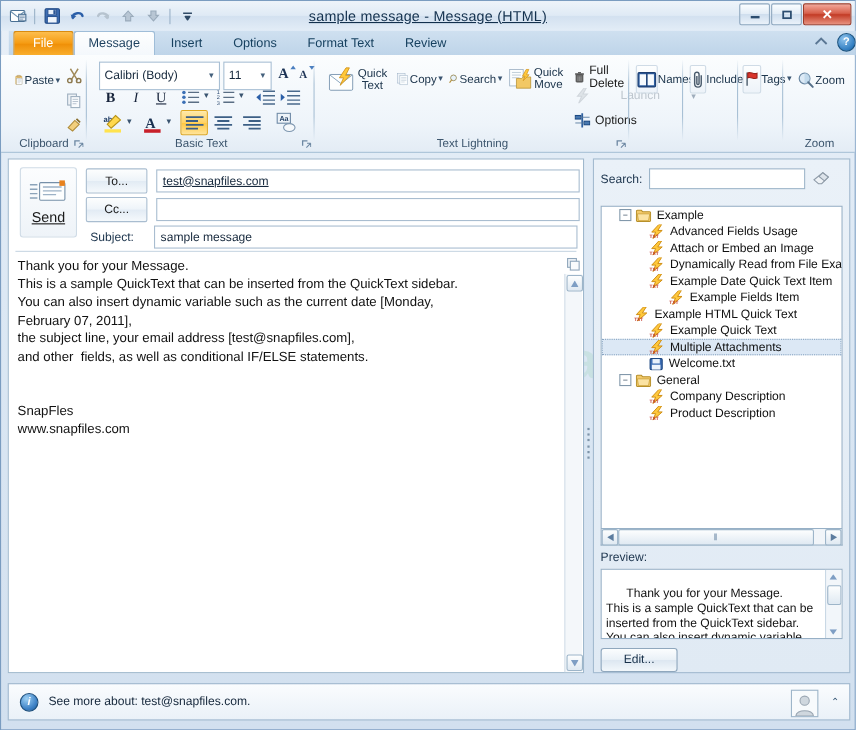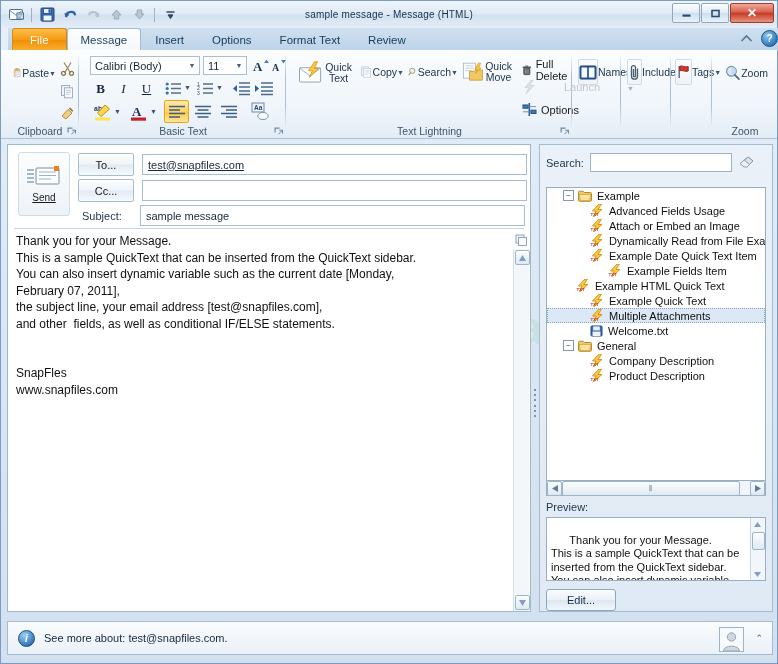--- a/index.html
+++ b/index.html
@@ -20,22 +20,23 @@
   .titlebar{
     position:absolute;left:0;top:0;width:776px;height:27px;
     background:linear-gradient(180deg,#eef4fa 0%,#dfeaf5 48%,#d3e1f0 52%,#e3edf7 100%);
   }
   .qat{position:absolute;left:5px;top:3px;height:21px;display:flex;align-items:center;gap:3px;}
   .qat .qbtn{width:20px;height:20px;display:flex;align-items:center;justify-content:center;border-radius:2px;}
   .qat .sep{width:1px;height:14px;background:#9ab2c8;margin:0 2px;}
   .title-text{
     position:absolute;left:0;top:0;width:776px;height:27px;
     display:flex;align-items:center;justify-content:center;
-    font-size:10px;color:#12304d;letter-spacing:.2px;
+    font-size:13px;color:#12304d;letter-spacing:.2px;
     pointer-events:none;
+    text-decoration:underline;
   }
   .wbtns{position:absolute;right:3px;top:2px;display:flex;gap:1px;}
   .wbtn{
     width:26px;height:18px;border:1px solid #8fa8bf;border-radius:2px;
     background:linear-gradient(180deg,#fbfdff 0%,#e2ecf6 50%,#cfdeee 51%,#eaf2fa 100%);
     display:flex;align-items:center;justify-content:center;
     font-size:10px;color:#274b6d;
   }
   .wbtn.close{
     width:42px;
@@ -107,39 +108,39 @@
   }
   .tb{
     position:absolute;display:flex;align-items:center;justify-content:center;
     border:1px solid transparent;border-radius:2px;cursor:default;
   }
   .tb.on{
     background:linear-gradient(180deg,#ffe9a8 0%,#ffd264 50%,#ffc73f 51%,#ffe49b 100%);
     border-color:#e0a820;
   }
   .combo{
-    position:absolute;height:19px;border:1px solid #a8bfd4;background:#fff;
+    position:absolute;height:26px;border:1px solid #a8bfd4;background:#fff;
     display:flex;align-items:center;box-sizing:border-box;
   }
   .combo .ctext{flex:1;padding-left:4px;font-size:11px;color:#16283c;white-space:nowrap;overflow:hidden;}
   .combo .carr{width:14px;text-align:center;font-size:7px;color:#44607c;}
 
   
   .compose{
     position:absolute;left:6px;top:143px;width:524px;height:468px;
     background:#fff;border:1px solid #9fb8cd;box-sizing:border-box;
   }
   .sendbtn{
     position:absolute;left:10px;top:7px;width:50px;height:62px;
     display:flex;flex-direction:column;align-items:center;justify-content:center;gap:3px;
     border:1px solid #cfdbe6;border-radius:3px;
     background:linear-gradient(180deg,#fcfdfe,#eef3f8);
     cursor:default;
   }
-  .sendbtn .lbl{font-size:10px;color:#1c3consider;text-decoration:underline;}
+  .sendbtn .lbl{font-size:13px;color:#1c3consider;text-decoration:underline;}
   .hdrrow{position:absolute;left:70px;display:flex;align-items:center;}
   .fieldbtn{
     width:54px;height:21px;border:1px solid #a9bdd0;border-radius:2px;
     background:linear-gradient(180deg,#fdfefe 0%,#eef4f9 48%,#e2ebf4 52%,#f5f9fc 100%);
     font-size:11px;color:#1b3consider;display:flex;align-items:center;justify-content:center;
     cursor:default;
   }
   .fieldlbl{width:54px;font-size:11px;color:#1b334c;padding-left:4px;box-sizing:border-box;}
   .fieldinput{
     height:21px;border:1px solid #a9bdd0;background:#fff;

